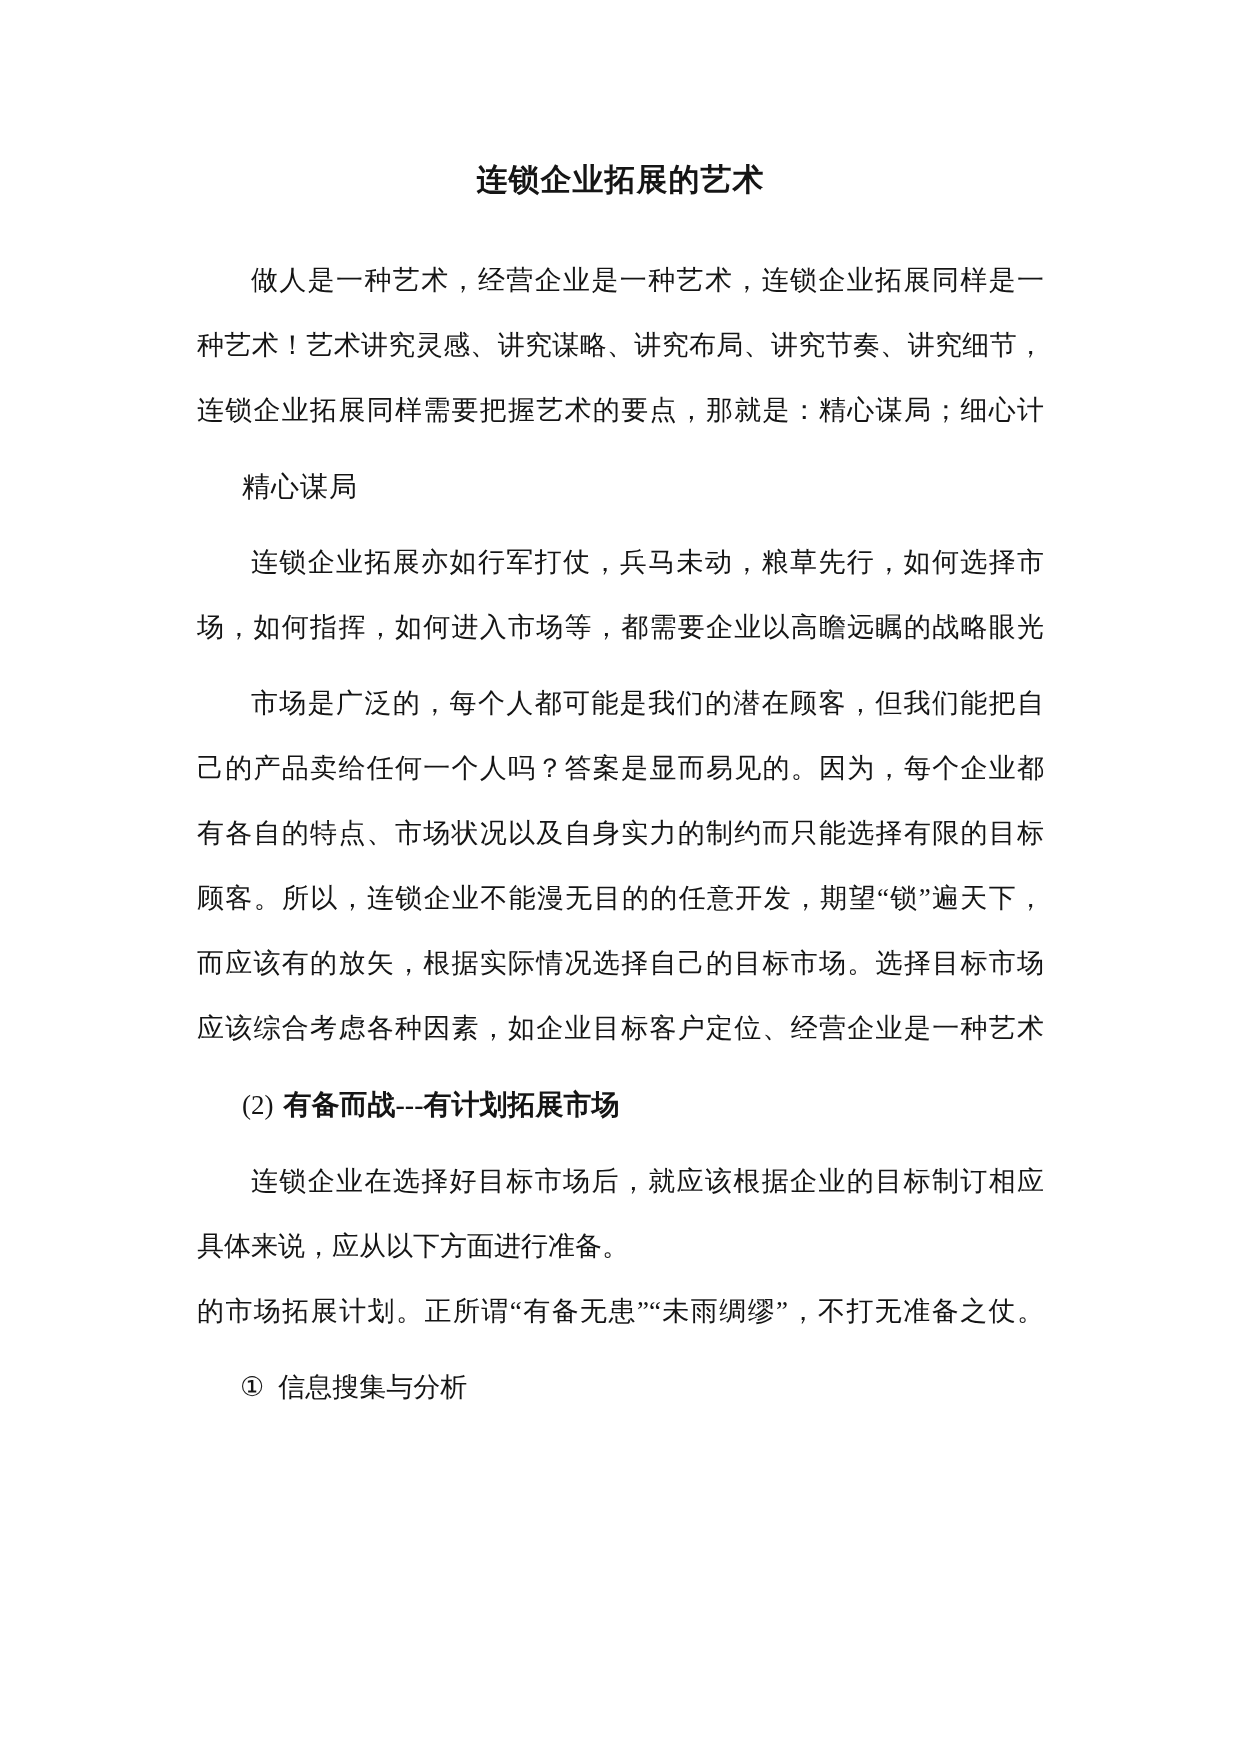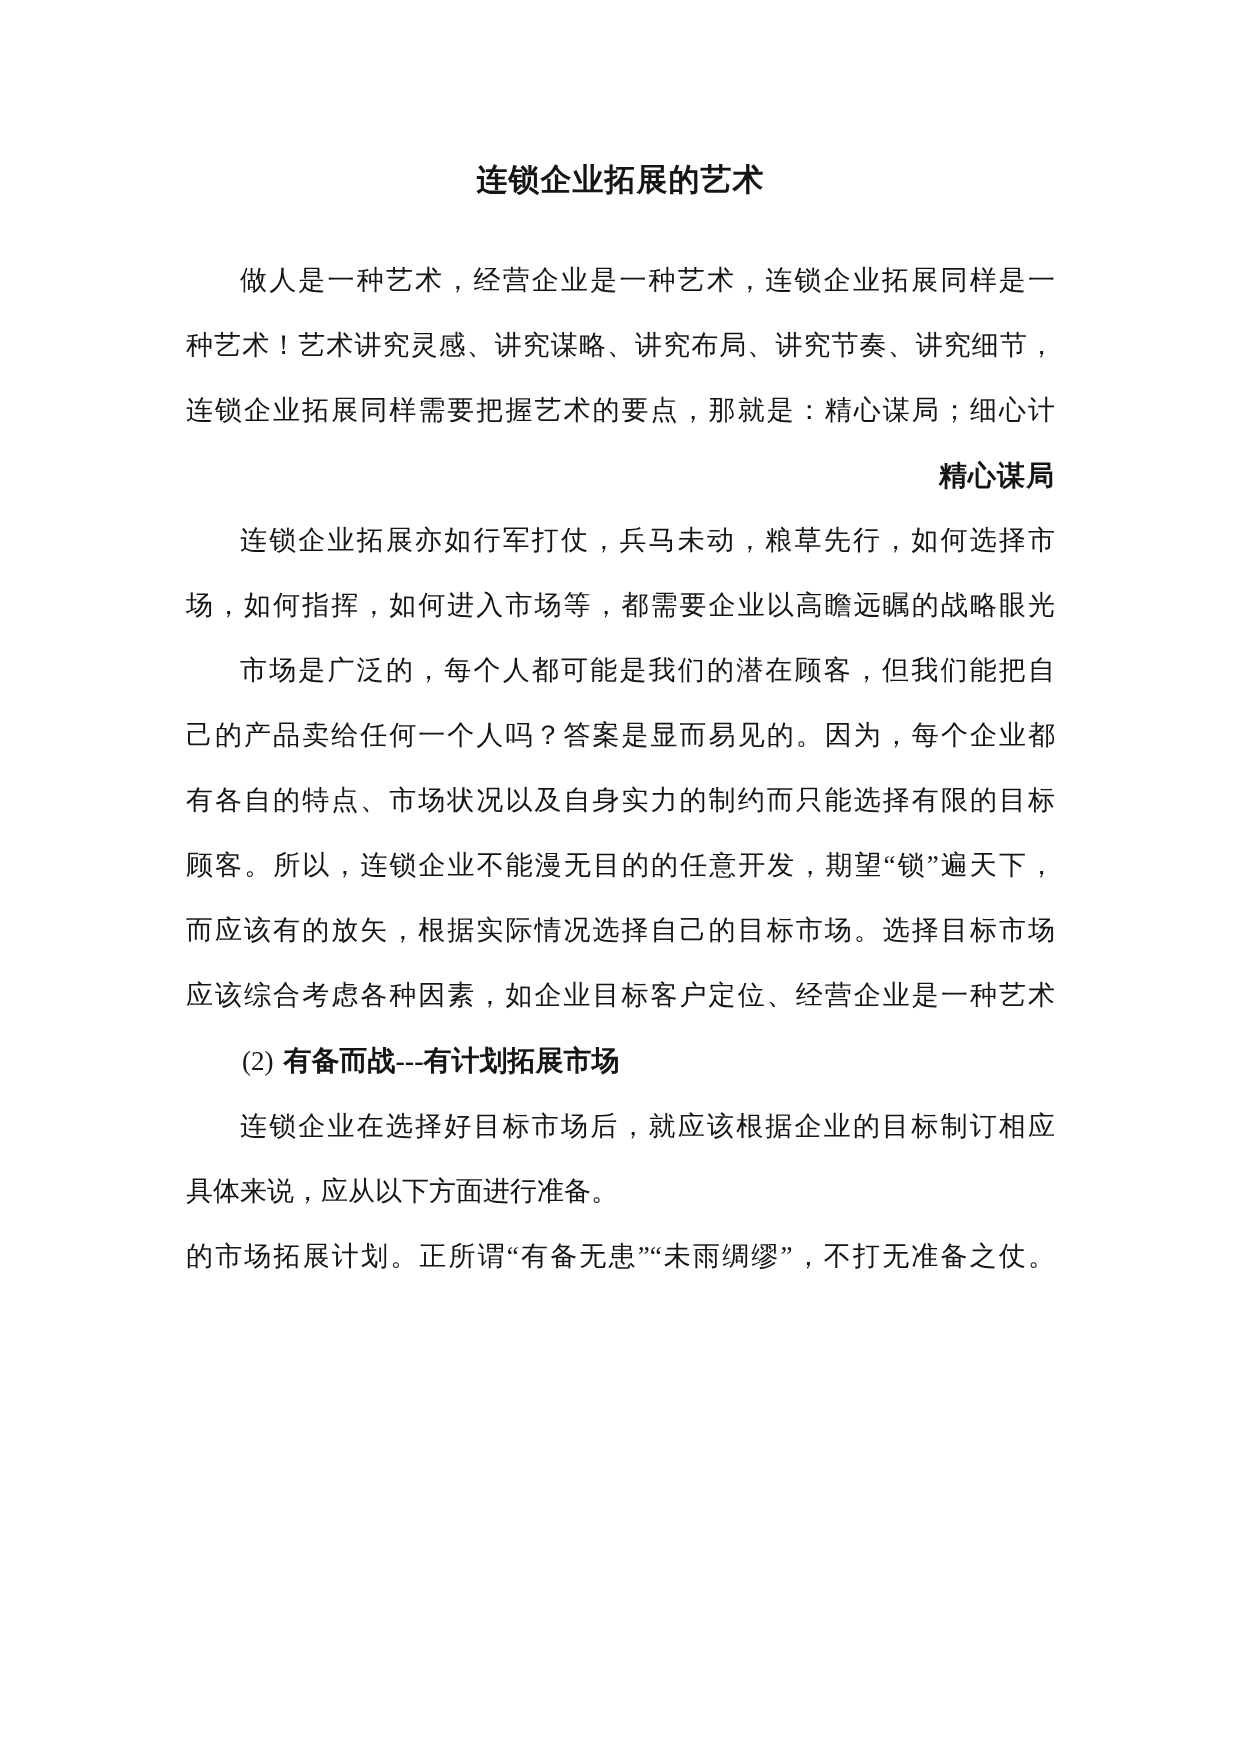--- a/index.html
+++ b/index.html
@@ -19,39 +19,38 @@
     overflow: hidden;
   }
   .doc-title {
     margin: 0 0 36px 0;
     font-size: 31px;
     font-weight: bold;
     line-height: 64px;
     text-align: center;
     letter-spacing: 1px;
   }
-  .para { margin: 0; }
+  .para { margin: 11px; }
   .para .line {
     font-size: 27px;
     line-height: 65px;
     text-align: justify;
     text-align-last: justify;
     text-justify: inter-character;
     white-space: nowrap;
   }
   .para .line.first { text-indent: 2em; }
   .para .line.last  { text-align-last: left; white-space: normal; }
   .sec-heading {
     margin: 0;
     font-size: 28px;
-    font-weight: bold;
+    font-weight: normal;
     line-height: 65px;
     text-indent: 2em;
     letter-spacing: 1px;
-    text-align: right;
   }
   .sub-heading {
     margin: 0;
     font-size: 28px;
     font-weight: bold;
     line-height: 65px;
     text-indent: 2em;
   }
   .sub-heading .h-num {
     font-weight: normal;
@@ -98,14 +97,17 @@
   <h3 class="sub-heading">
     <span class="h-num">(2)</span><span>有备而战---有计划拓展市场</span>
   </h3>
 
   <div class="para">
       <div class="line first">连锁企业在选择好目标市场后，就应该根据企业的目标制订相应</div>
       <div class="line last">具体来说，应从以下方面进行准备。</div>
       <div class="line">的市场拓展计划。正所谓“有备无患”“未雨绸缪”，不打无准备之仗。</div>
     </div>
 
+  <div class="list-item">
+    <span class="li-marker">①</span><span>信息搜集与分析</span>
+  </div>
 
 </div>
 
 </body></html>

